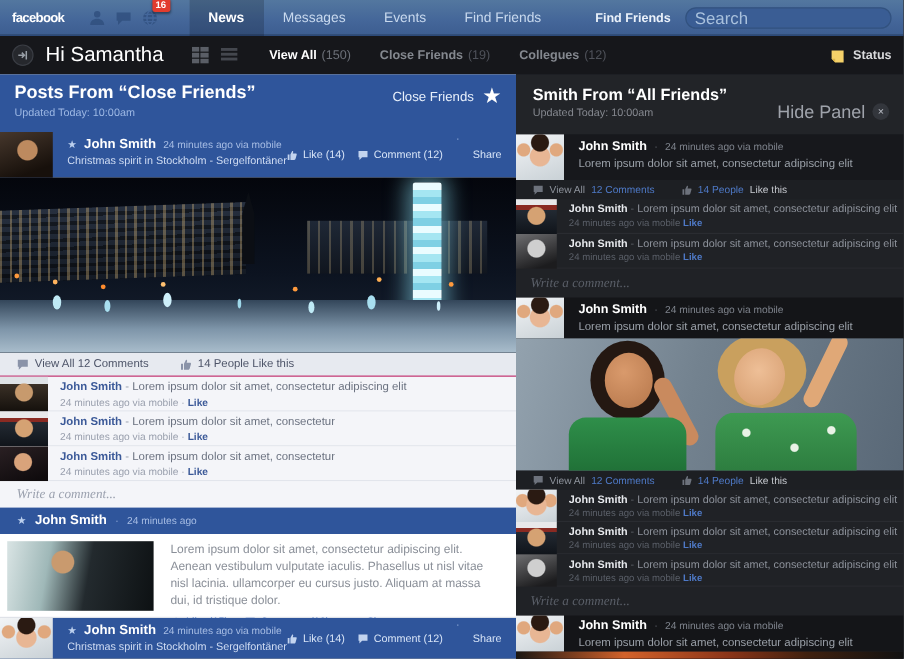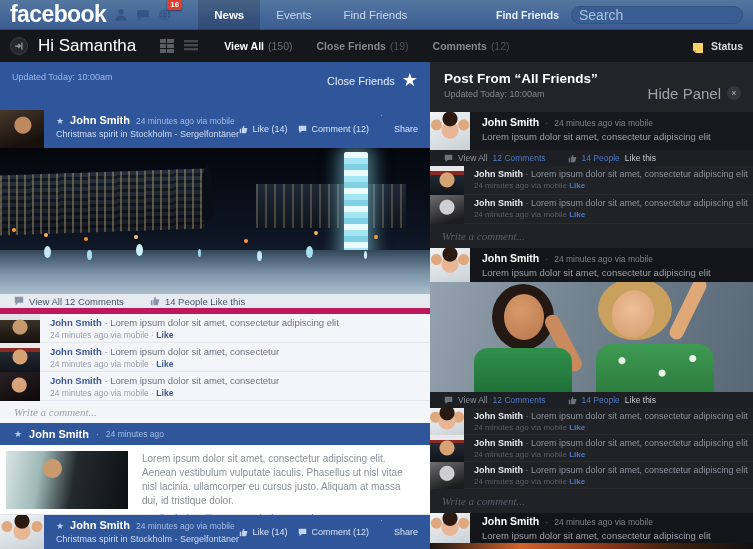--- a/index.html
+++ b/index.html
@@ -3,21 +3,21 @@
 <meta charset="utf-8">
 <style>
   * { margin:0; padding:0; box-sizing:border-box; }
   html,body { width:753px; height:549px; overflow:hidden; background:#101114;
               font-family:"Liberation Sans", sans-serif; }
   .app { width:753px; height:549px; position:relative; }
 
   
   .navbar { height:30px; background:linear-gradient(180deg,#53779f 0%,#446699 60%,#3d5e91 100%);
             display:flex; align-items:center; padding:0 10px; border-bottom:1px solid #2c4a7a; }
-  .logo { color:#fff; font-weight:bold; font-size:23px; letter-spacing:-0.6px; margin-right:8px; cursor:pointer; }
+  .logo { color:#fff; font-weight:bold; font-size:11px; letter-spacing:-0.6px; margin-right:20px; cursor:pointer; }
   .qicons { display:flex; align-items:center; gap:8px; position:relative; margin-right:26px; }
   .qicon { width:14px; height:14px; display:inline-block; opacity:.85; cursor:pointer; }
   .qicon svg { width:100%; height:100%; fill:#31507f; }
   .badge { position:absolute; top:-9px; right:-10px; background:#e23c2e; color:#fff;
            font-size:8px; font-weight:bold; padding:1px 3px; border-radius:2px; line-height:1.2;
            box-shadow:0 1px 2px rgba(0,0,0,.4); }
   .nav-items { display:flex; height:30px; align-items:stretch; }
   .nav-item { color:#c8d9ee; font-size:11.5px; padding:0 16px; display:flex; align-items:center; cursor:pointer; }
   .nav-item.active { color:#fff; font-weight:bold; background:rgba(0,0,0,.18); }
   .nav-right { margin-left:auto; display:flex; align-items:center; gap:12px; }
@@ -117,21 +117,21 @@
   .ph-trees { position:absolute; bottom:36px; left:44px; width:7px; height:12px; border-radius:50%;
               background:#bfeaf6; filter:blur(.6px);
               box-shadow:42px 3px 0 -1px #a8dff0, 92px -2px 0 #cdeffa, 152px 1px 0 -2px #9fd8ea,
                          212px 4px 0 -1px #bfeaf6, 262px 0 0 #a8dff0, 318px 3px 0 -2px #cdeffa; }
   .ph-lights { position:absolute; top:80px; left:12px; width:4px; height:4px; border-radius:50%;
                background:#ff9a3d; filter:blur(.4px);
                box-shadow:32px 5px 0 #ffb35e, 72px 9px 0 #ff8c2e, 122px 7px 0 #ffc070,
                           232px 11px 0 #ff9a3d, 302px 3px 0 #ffae52, 362px 7px 0 #ff9a3d; }
 
   
-  .lc-stats { height:20px; background:#e7eaf0; border-bottom:6px solid #be185d; display:flex;
+  .lc-stats { height:20px; background:#e7eaf0; border-bottom:1px solid #be185d; display:flex;
               align-items:center; gap:26px; padding-left:14px; font-size:9.5px; color:#4d5468; }
   .lc-stats .st { display:flex; align-items:center; gap:5px; cursor:pointer; }
   .lc-stats svg { width:10px; height:10px; fill:#8a93a8; }
   .lc-comment { height:29px; background:#f4f5f9; border-bottom:1px solid #e2e5ec; display:flex; }
   .lc-body { padding:3px 0 0 10px; min-width:0; }
   .lc-l1 { font-size:9.5px; white-space:nowrap; overflow:hidden; }
   .cname { color:#3b5998; font-weight:bold; cursor:pointer; }
   .csep  { color:#9aa0ae; }
   .ctext { color:#6b7280; }
   .lc-l2 { font-size:8.5px; color:#9aa0ae; margin-top:2px; }
@@ -236,20 +236,21 @@
           </svg></span>
       <span class="qicon"><svg viewBox="0 0 12 12">
             <circle cx="6" cy="6" r="5"></circle>
             <ellipse cx="6" cy="6" rx="2.2" ry="5" fill="none" stroke="#44679c" stroke-width="1"></ellipse>
             <path d="M1 6h10M2 3.4h8M2 8.6h8" stroke="#44679c" stroke-width="1" fill="none"></path>
           </svg></span>
       <span class="badge">16</span>
     </div>
     <nav class="nav-items">
       <a class="nav-item active">News</a>
+      <a class="nav-item">Messages</a>
       <a class="nav-item">Events</a>
       <a class="nav-item">Find Friends</a>
     </nav>
     <div class="nav-right">
       <a class="find-friends">Find Friends</a>
       <div class="searchbox">
         <input placeholder="Search" style="">
         <span class="ic-wrap">
             <svg viewBox="0 0 12 12" width="10" height="10">
               <circle cx="5" cy="5" r="3.4"></circle>
@@ -283,39 +284,40 @@
     <div class="tabs">
       <a class="tab active">
         <span class="lbl">View All</span>
         <span class="cnt">(150)</span>
       </a>
       <a class="tab">
         <span class="lbl">Close Friends</span>
         <span class="cnt">(19)</span>
       </a>
       <a class="tab">
-        <span class="lbl">Comments</span>
+        <span class="lbl">Collegues</span>
         <span class="cnt">(12)</span>
       </a>
     </div>
     <div class="status-area">
       <span class="status-ic"><svg viewBox="0 0 12 12">
             <path d="M1 1h10v10H4L1 8z" fill="#f5d169"></path>
             <path d="M1 8h3v3z" fill="#d9b44a"></path>
           </svg></span>
       <span class="status-lbl">Status</span>
     </div>
   </div>
 
   <div class="main">
 
     <section class="left-col">
 
       <div class="lp-header">
         <div>
+          <div class="lp-title">Posts From “Close Friends”</div>
           <div class="lp-updated">Updated Today: 10:00am</div>
         </div>
         <div class="lp-filter">
           <span class="flbl">Close Friends</span>
           <span class="fstar">★</span>
         </div>
       </div>
 
       <div class="postband">
         <div class="avatar av-44 av1"></div>
@@ -458,21 +460,21 @@
               <span>Share</span>
             </span>
         </div>
       </div>
     </section>
 
     <aside class="right-col">
 
       <div class="rp-header">
         <div>
-          <div class="rp-title">Post From “All Friends”</div>
+          <div class="rp-title">Smith From “All Friends”</div>
           <div class="rp-updated">Updated Today: 10:00am</div>
         </div>
         <div class="hide-panel">
           <span class="hp-lbl">Hide Panel</span>
           <span class="hp-x">×</span>
         </div>
       </div>
 
       <div class="rp-post h38">
         <div class="avatar av-w av5"></div>

